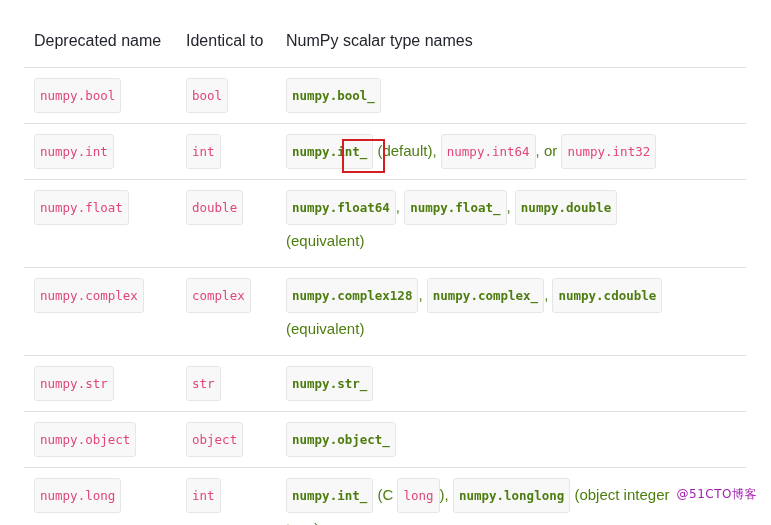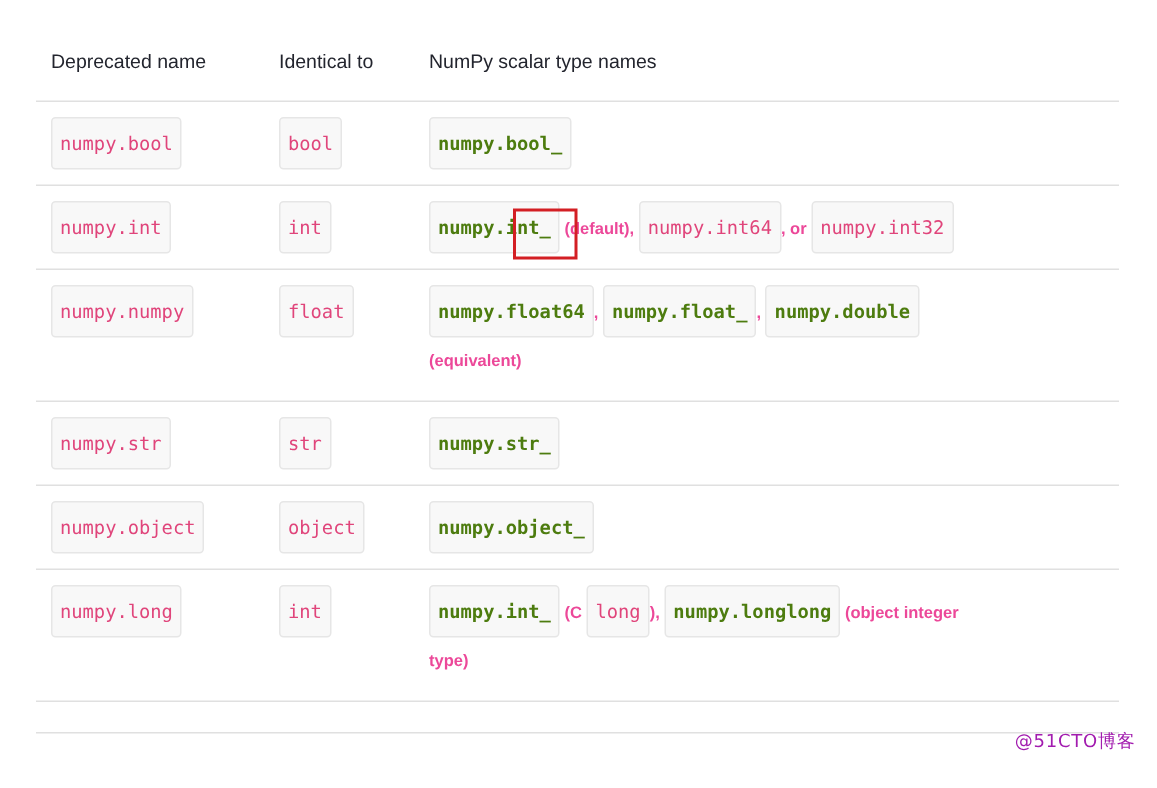--- a/index.html
+++ b/index.html
@@ -29,21 +29,21 @@
   }
 
   table.numpy-table col.c1 { width: 152px; }
   table.numpy-table col.c2 { width: 100px; }
   table.numpy-table col.c3 { width: 470px; }
 
   thead th {
     text-align: left;
     vertical-align: top;
     font-weight: normal;
-    font-size: 13px;
+    font-size: 16px;
     line-height: 29px;
     color: #23252e;
     padding: 26px 10px 12px 10px;
     border: none;
   }
   thead th.h1 { padding-left: 10px; }
 
   tbody td {
     vertical-align: top;
     padding: 10px 10px 10px 10px;
@@ -66,23 +66,22 @@
     padding: 8px 5px;
     white-space: nowrap;
     display: inline-block;
     line-height: 17px;
   }
   code.pink  { color: #e0457b; }
   code.teal  { color: #4d7c0f; font-weight: bold; }
 
   .plain {
     font-family: "Liberation Sans", sans-serif;
-    font-size: 11px;
-    color: #ec4899;
-    font-weight: bold;
+    font-size: 15px;
+    color: #4d7c0f;
   }
 
   .cell3 { line-height: 31px; }
 
   
   #annotation-box {
     position: absolute;
     left: 342px;
     top: 139px;
     width: 43px;
@@ -128,23 +127,28 @@
           <td><code class="chip pink">numpy.bool</code></td>
           <td><code class="chip pink">bool</code></td>
           <td class="cell3"><code class="chip teal">numpy.bool_</code></td>
         </tr>
         <tr>
           <td><code class="chip pink">numpy.int</code></td>
           <td><code class="chip pink">int</code></td>
           <td class="cell3"><code class="chip teal">numpy.int_</code><span class="plain"> (default), </span><code class="chip pink">numpy.int64</code><span class="plain">, or </span><code class="chip pink">numpy.int32</code></td>
         </tr>
         <tr>
-          <td><code class="chip pink">numpy.numpy</code></td>
-          <td><code class="chip pink">float</code></td>
+          <td><code class="chip pink">numpy.float</code></td>
+          <td><code class="chip pink">double</code></td>
           <td class="cell3"><code class="chip teal">numpy.float64</code><span class="plain">, </span><code class="chip teal">numpy.float_</code><span class="plain">, </span><code class="chip teal">numpy.double</code><br><span class="plain">(equivalent)</span></td>
+        </tr>
+        <tr>
+          <td><code class="chip pink">numpy.complex</code></td>
+          <td><code class="chip pink">complex</code></td>
+          <td class="cell3"><code class="chip teal">numpy.complex128</code><span class="plain">, </span><code class="chip teal">numpy.complex_</code><span class="plain">, </span><code class="chip teal">numpy.cdouble</code><br><span class="plain">(equivalent)</span></td>
         </tr>
         <tr>
           <td><code class="chip pink">numpy.str</code></td>
           <td><code class="chip pink">str</code></td>
           <td class="cell3"><code class="chip teal">numpy.str_</code></td>
         </tr>
         <tr>
           <td><code class="chip pink">numpy.object</code></td>
           <td><code class="chip pink">object</code></td>
           <td class="cell3"><code class="chip teal">numpy.object_</code></td>

